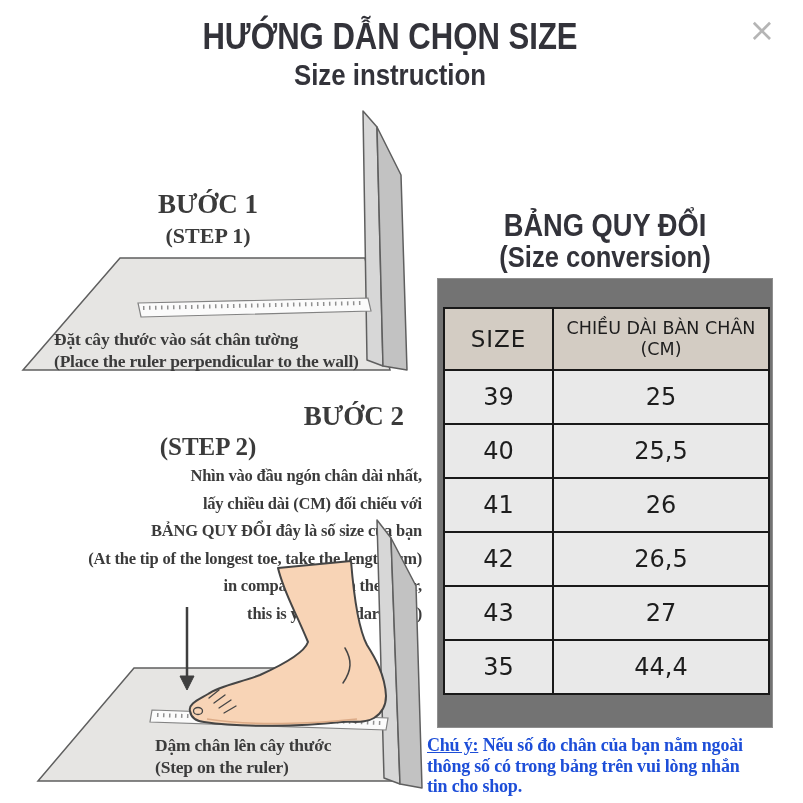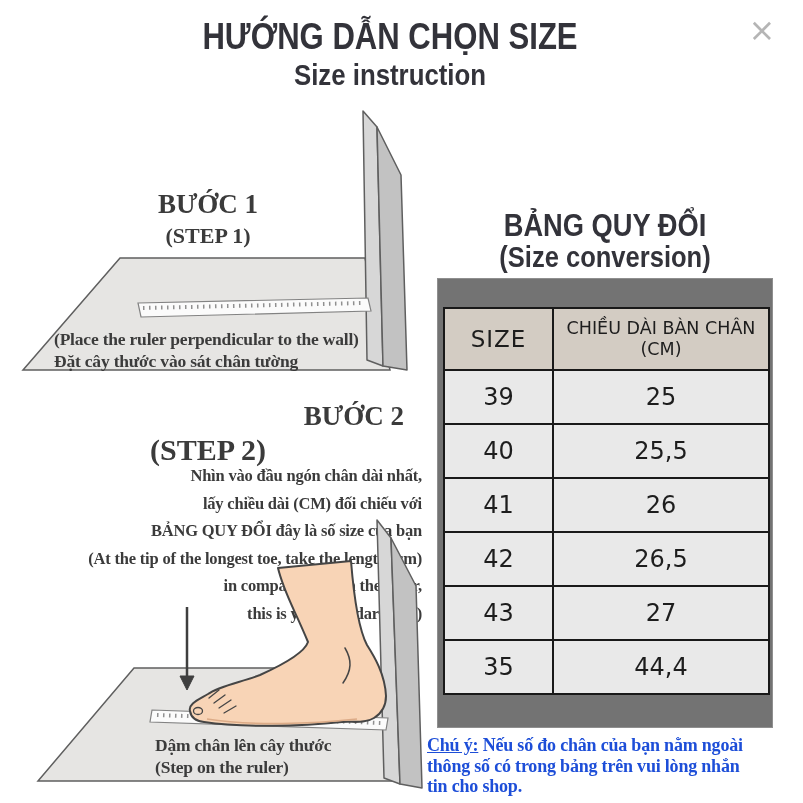--- a/index.html
+++ b/index.html
@@ -27,21 +27,21 @@
   }
 
   
   .step-head, .step-sub {
     left:12px; width:392px; text-align:center;
     font-family:"Liberation Serif", serif; font-weight:700; color:#3b3b3b;
   }
   .s1h { top:189px; font-size:27px; }
   .s1s { top:223px; font-size:22px; }
   .s2h { top:401px; font-size:27px;text-align:right; }
-  .s2s { top:433px; font-size:30px; }
+  .s2s { top:433px; font-size:25px; }
 
   .para {
     left:22px; top:462px; width:400px;
     font-family:"Liberation Serif", serif; font-weight:700;
     font-size:16.5px; line-height:27.5px; letter-spacing:-0.2px;
     white-space:pre-line; color:#3b3b3b;text-align:right;
   }
   .cap {
     font-family:"Liberation Serif", serif; font-weight:700;
     font-size:17.5px; line-height:21.5px; letter-spacing:-0.2px;
@@ -105,22 +105,22 @@
   <div class="abs step-sub s1s">(STEP 1)</div>
 
   <svg class="abs illus illus1" width="400" height="272" viewBox="0 0 400 272">
     <polygon points="108,154 353,154 378,266 11,266" fill="#e6e5e3" stroke="#5f5f5f" stroke-width="1.5"></polygon>
     <polygon points="351,7 365,23 371,262 355,256" fill="#d7d7d7" stroke="#5f5f5f" stroke-width="1.5" stroke-linejoin="round"></polygon>
     <polygon points="365,23 389,71 395,266 371,262" fill="#c2c2c2" stroke="#5f5f5f" stroke-width="1.5" stroke-linejoin="round"></polygon>
     <polygon points="126,199 356,194 359,207 129,213" fill="#fbfbfb" stroke="#828282" stroke-width="1.2"></polygon>
     <line x1="131" y1="204" x2="352" y2="199" stroke="#909090" stroke-width="4" stroke-dasharray="1.5 4.5"></line>
   </svg>
   <div class="abs cap cap1">
+    <div>Đặt cây thước vào sát chân tường</div>
     <div>(Place the ruler perpendicular to the wall)</div>
-    <div>Đặt cây thước vào sát chân tường</div>
   </div>
 
   <div class="abs step-head s2h">BƯỚC 2</div>
   <div class="abs step-sub s2s">(STEP 2)</div>
   <div class="abs para">Nhìn vào đầu ngón chân dài nhất,
 lấy chiều dài (CM) đối chiếu với
 BẢNG QUY ĐỔI đây là số size của bạn
 (At the tip of the longest toe, take the length (cm)
 in comparison with the ruler,
 this is your standard size)</div>

